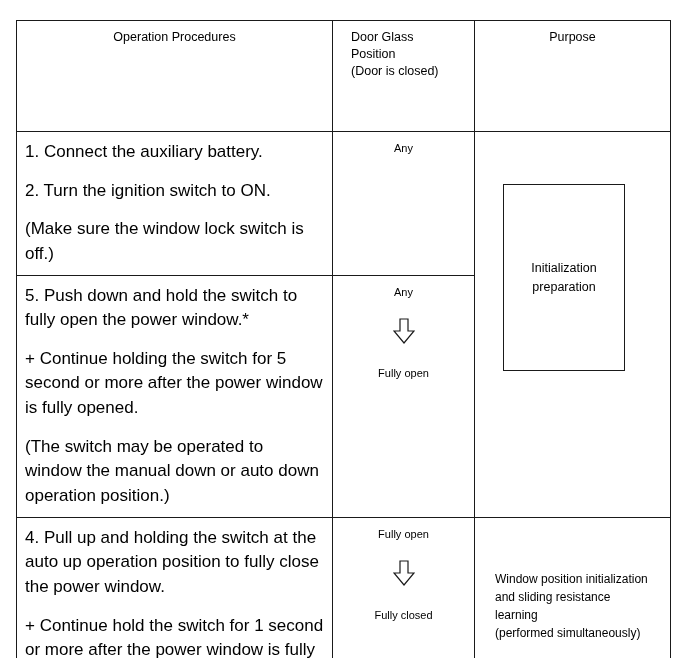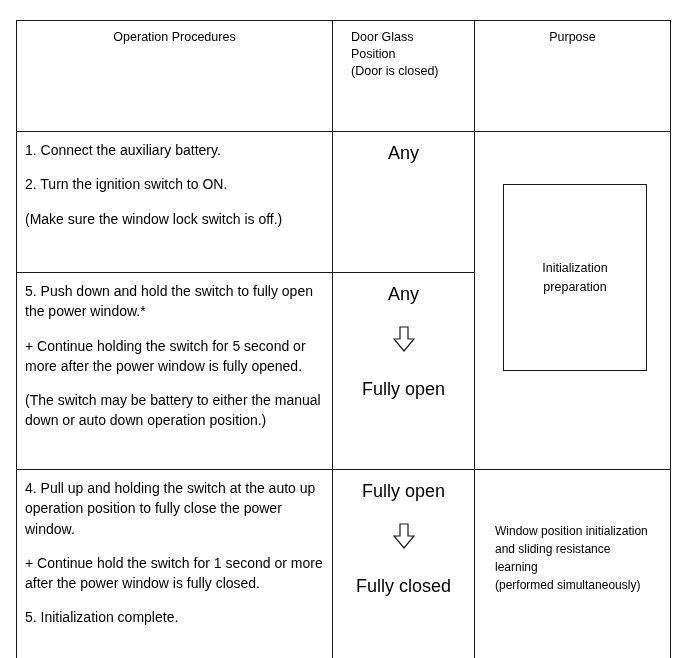--- a/index.html
+++ b/index.html
@@ -58,32 +58,32 @@
     text-align: center;
   }
   .hdr-door {
     text-align: left;
     padding-left: 10px;
   }
 
   
   .cell-proc {
     padding: 10px 10px 10px 10px;
-    font-size: 14px;
+    font-size: 17px;
     line-height: 1.45;
   }
   .cell-proc p {
     margin: 0 0 14px 0;
   }
   .cell-proc p:last-child {
     margin-bottom: 0;
   }
   .cell-door {
     text-align: center;
-    font-size: 18px;
+    font-size: 11px;
     line-height: 1.5;
     padding-top: 22px;
   }
   .door-line {
     display: block;
   }
   .arrow-wrap {
     display: block;
     margin: 18px 0 16px 0;
     text-align: center;
@@ -100,21 +100,21 @@
     text-align: center;
     font-size: 12.5px;
     line-height: 1.45;
     position: relative;
     padding: 0;
   }
   .init-box {
     position: absolute;
     left: 28px;
     top: 52px;
-    width: 144px;
+    width: 122px;
     height: 187px;
     border: 1px solid #1a1a1a;
     box-sizing: border-box;
     display: flex;
     align-items: center;
     justify-content: center;
   }
   .init-box-text {
     font-size: 12.5px;
     line-height: 1.45;
@@ -173,21 +173,21 @@
               <div>preparation</div>
             </div>
           </div>
         </td>
       </tr>
 
       <tr class="row-2">
         <td class="cell-proc">
           <p>5. Push down and hold the switch to fully open the power window.*</p>
           <p>+ Continue holding the switch for 5 second or more after the power window is fully opened.</p>
-          <p>(The switch may be battery to either the manual down or auto down operation position.)</p>
+          <p>(The switch may be operated to window the manual down or auto down operation position.)</p>
         </td>
         <td class="cell-door">
           <span class="door-line">Any</span>
           <span class="arrow-wrap">
             <span class="arrow-down">
               <svg width="22" height="26" viewBox="0 0 22 26" xmlns="http://www.w3.org/2000/svg">
                 <polygon points="7,1 15,1 15,13 21,13 11,25 1,13 7,13" fill="#ffffff" stroke="#1a1a1a" stroke-width="1.2"></polygon>
               </svg>
             </span>
           </span>

